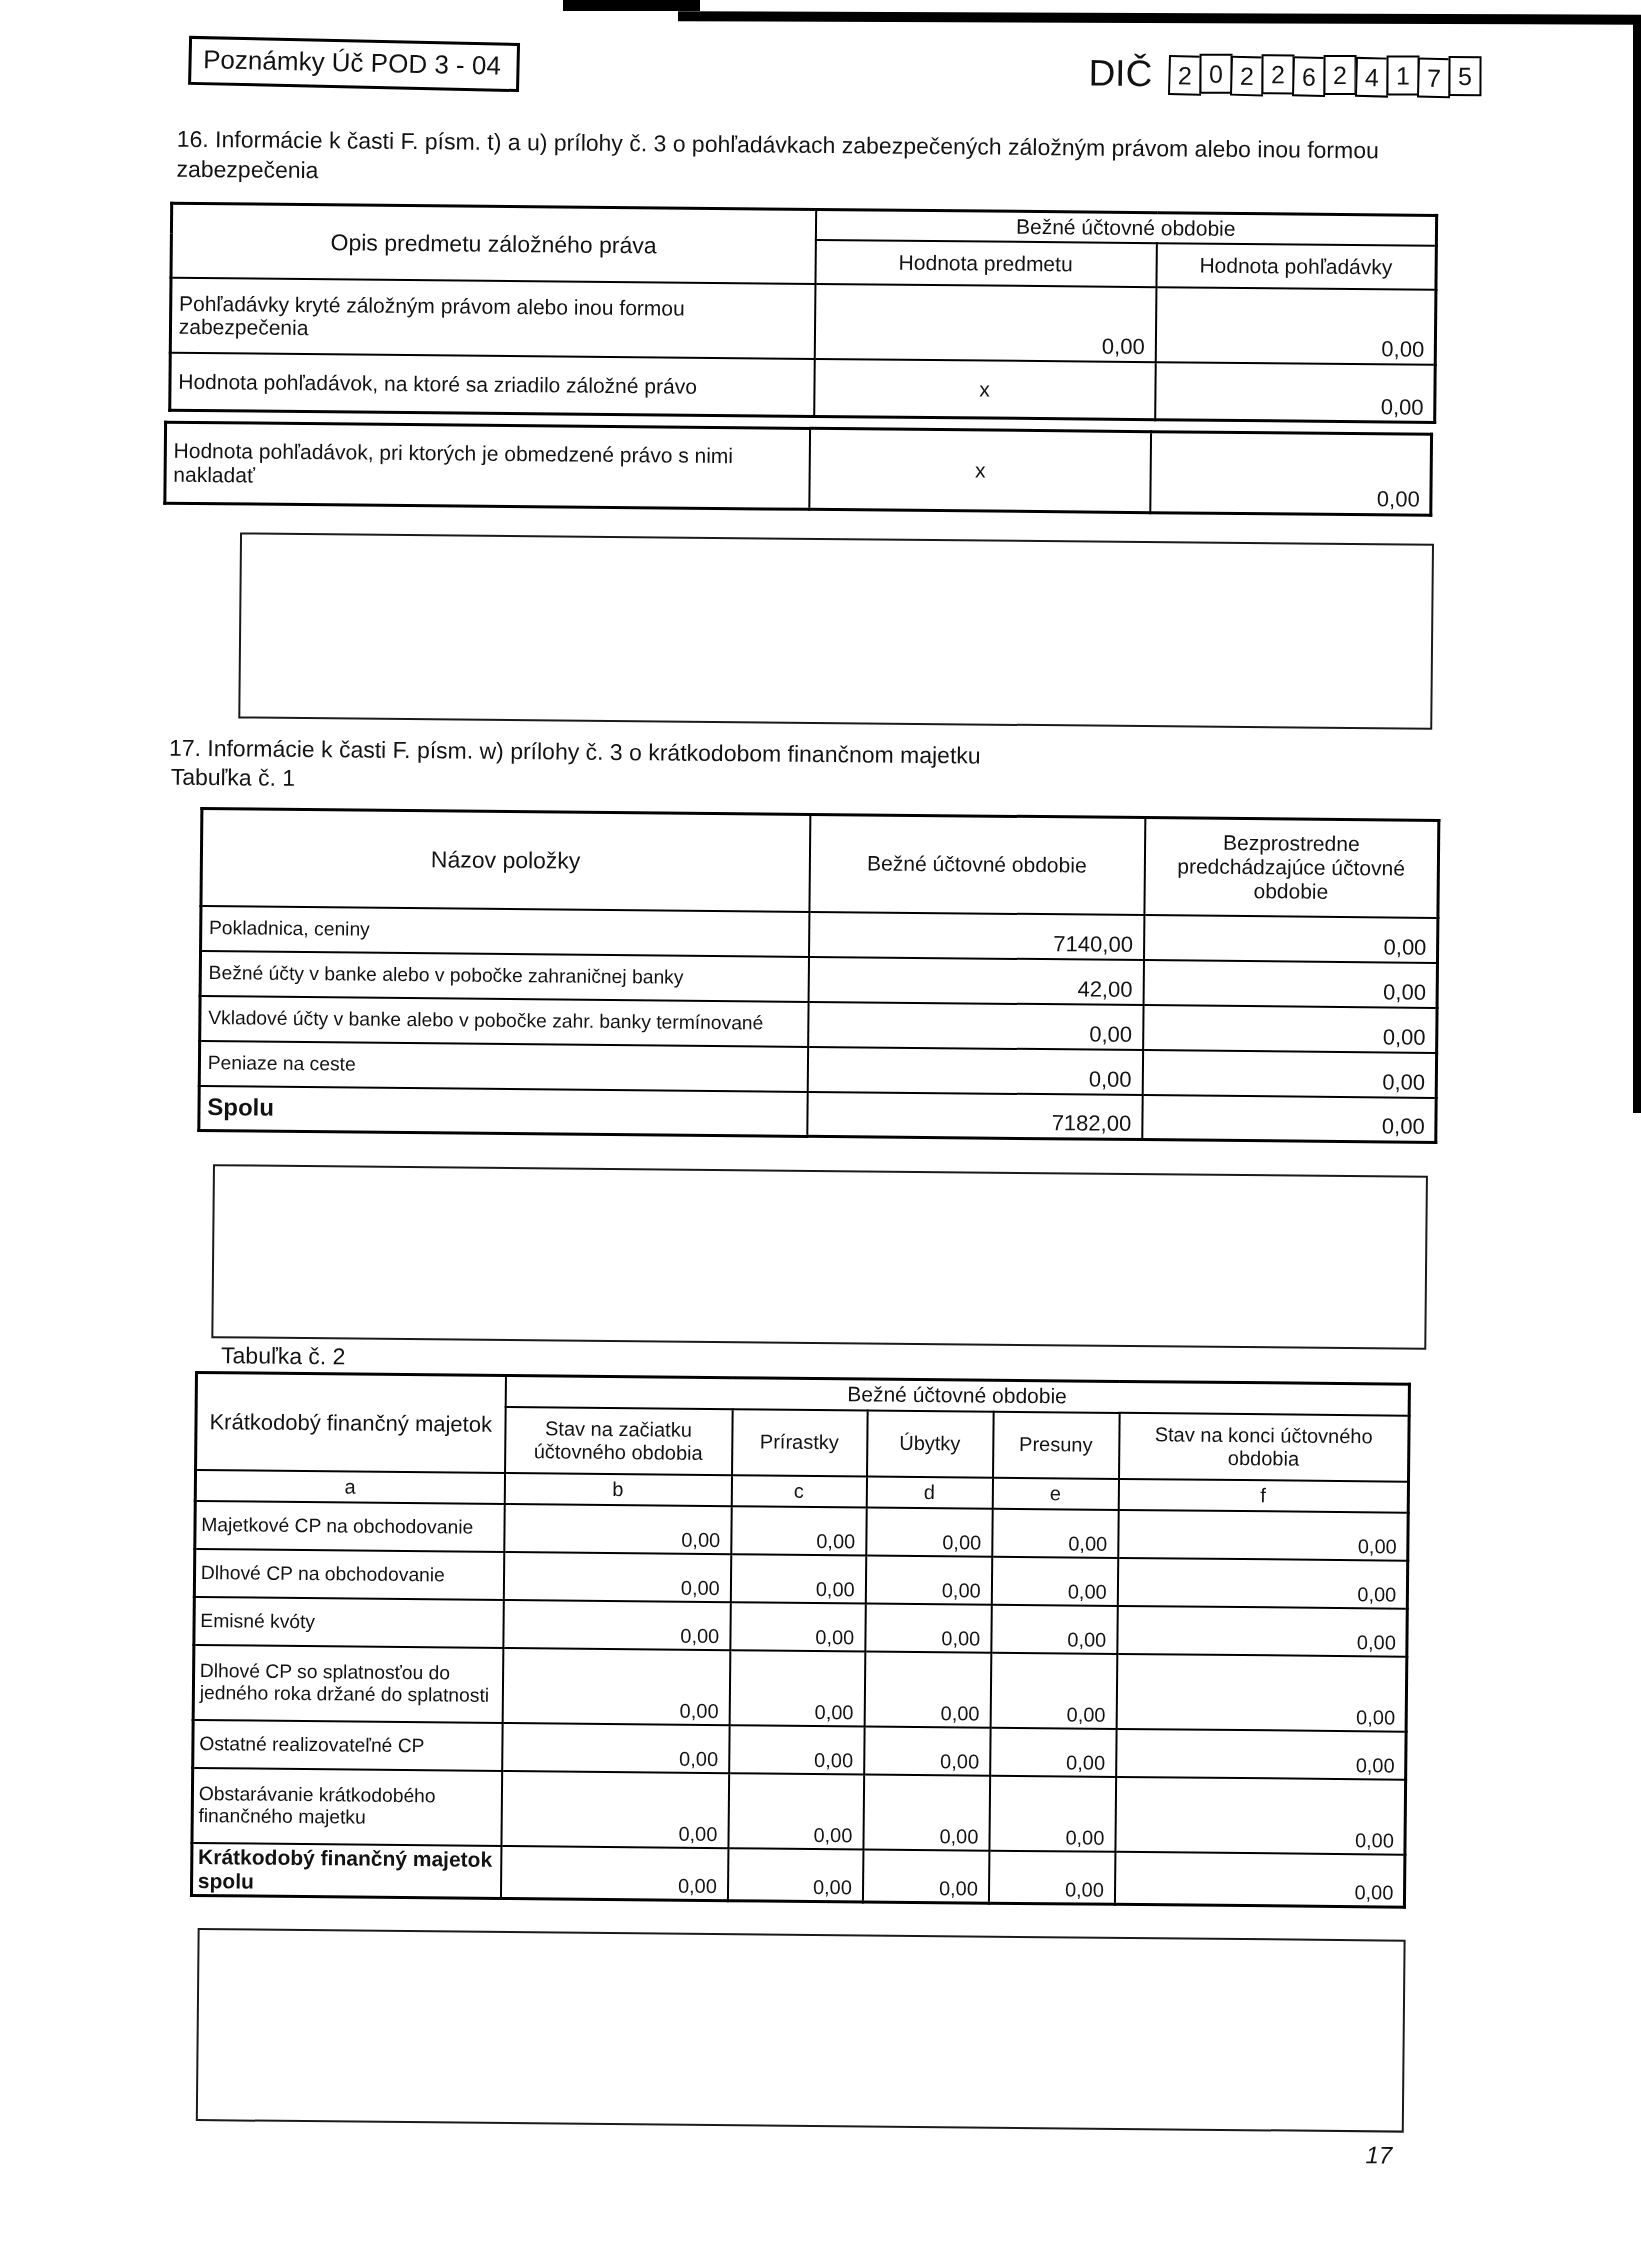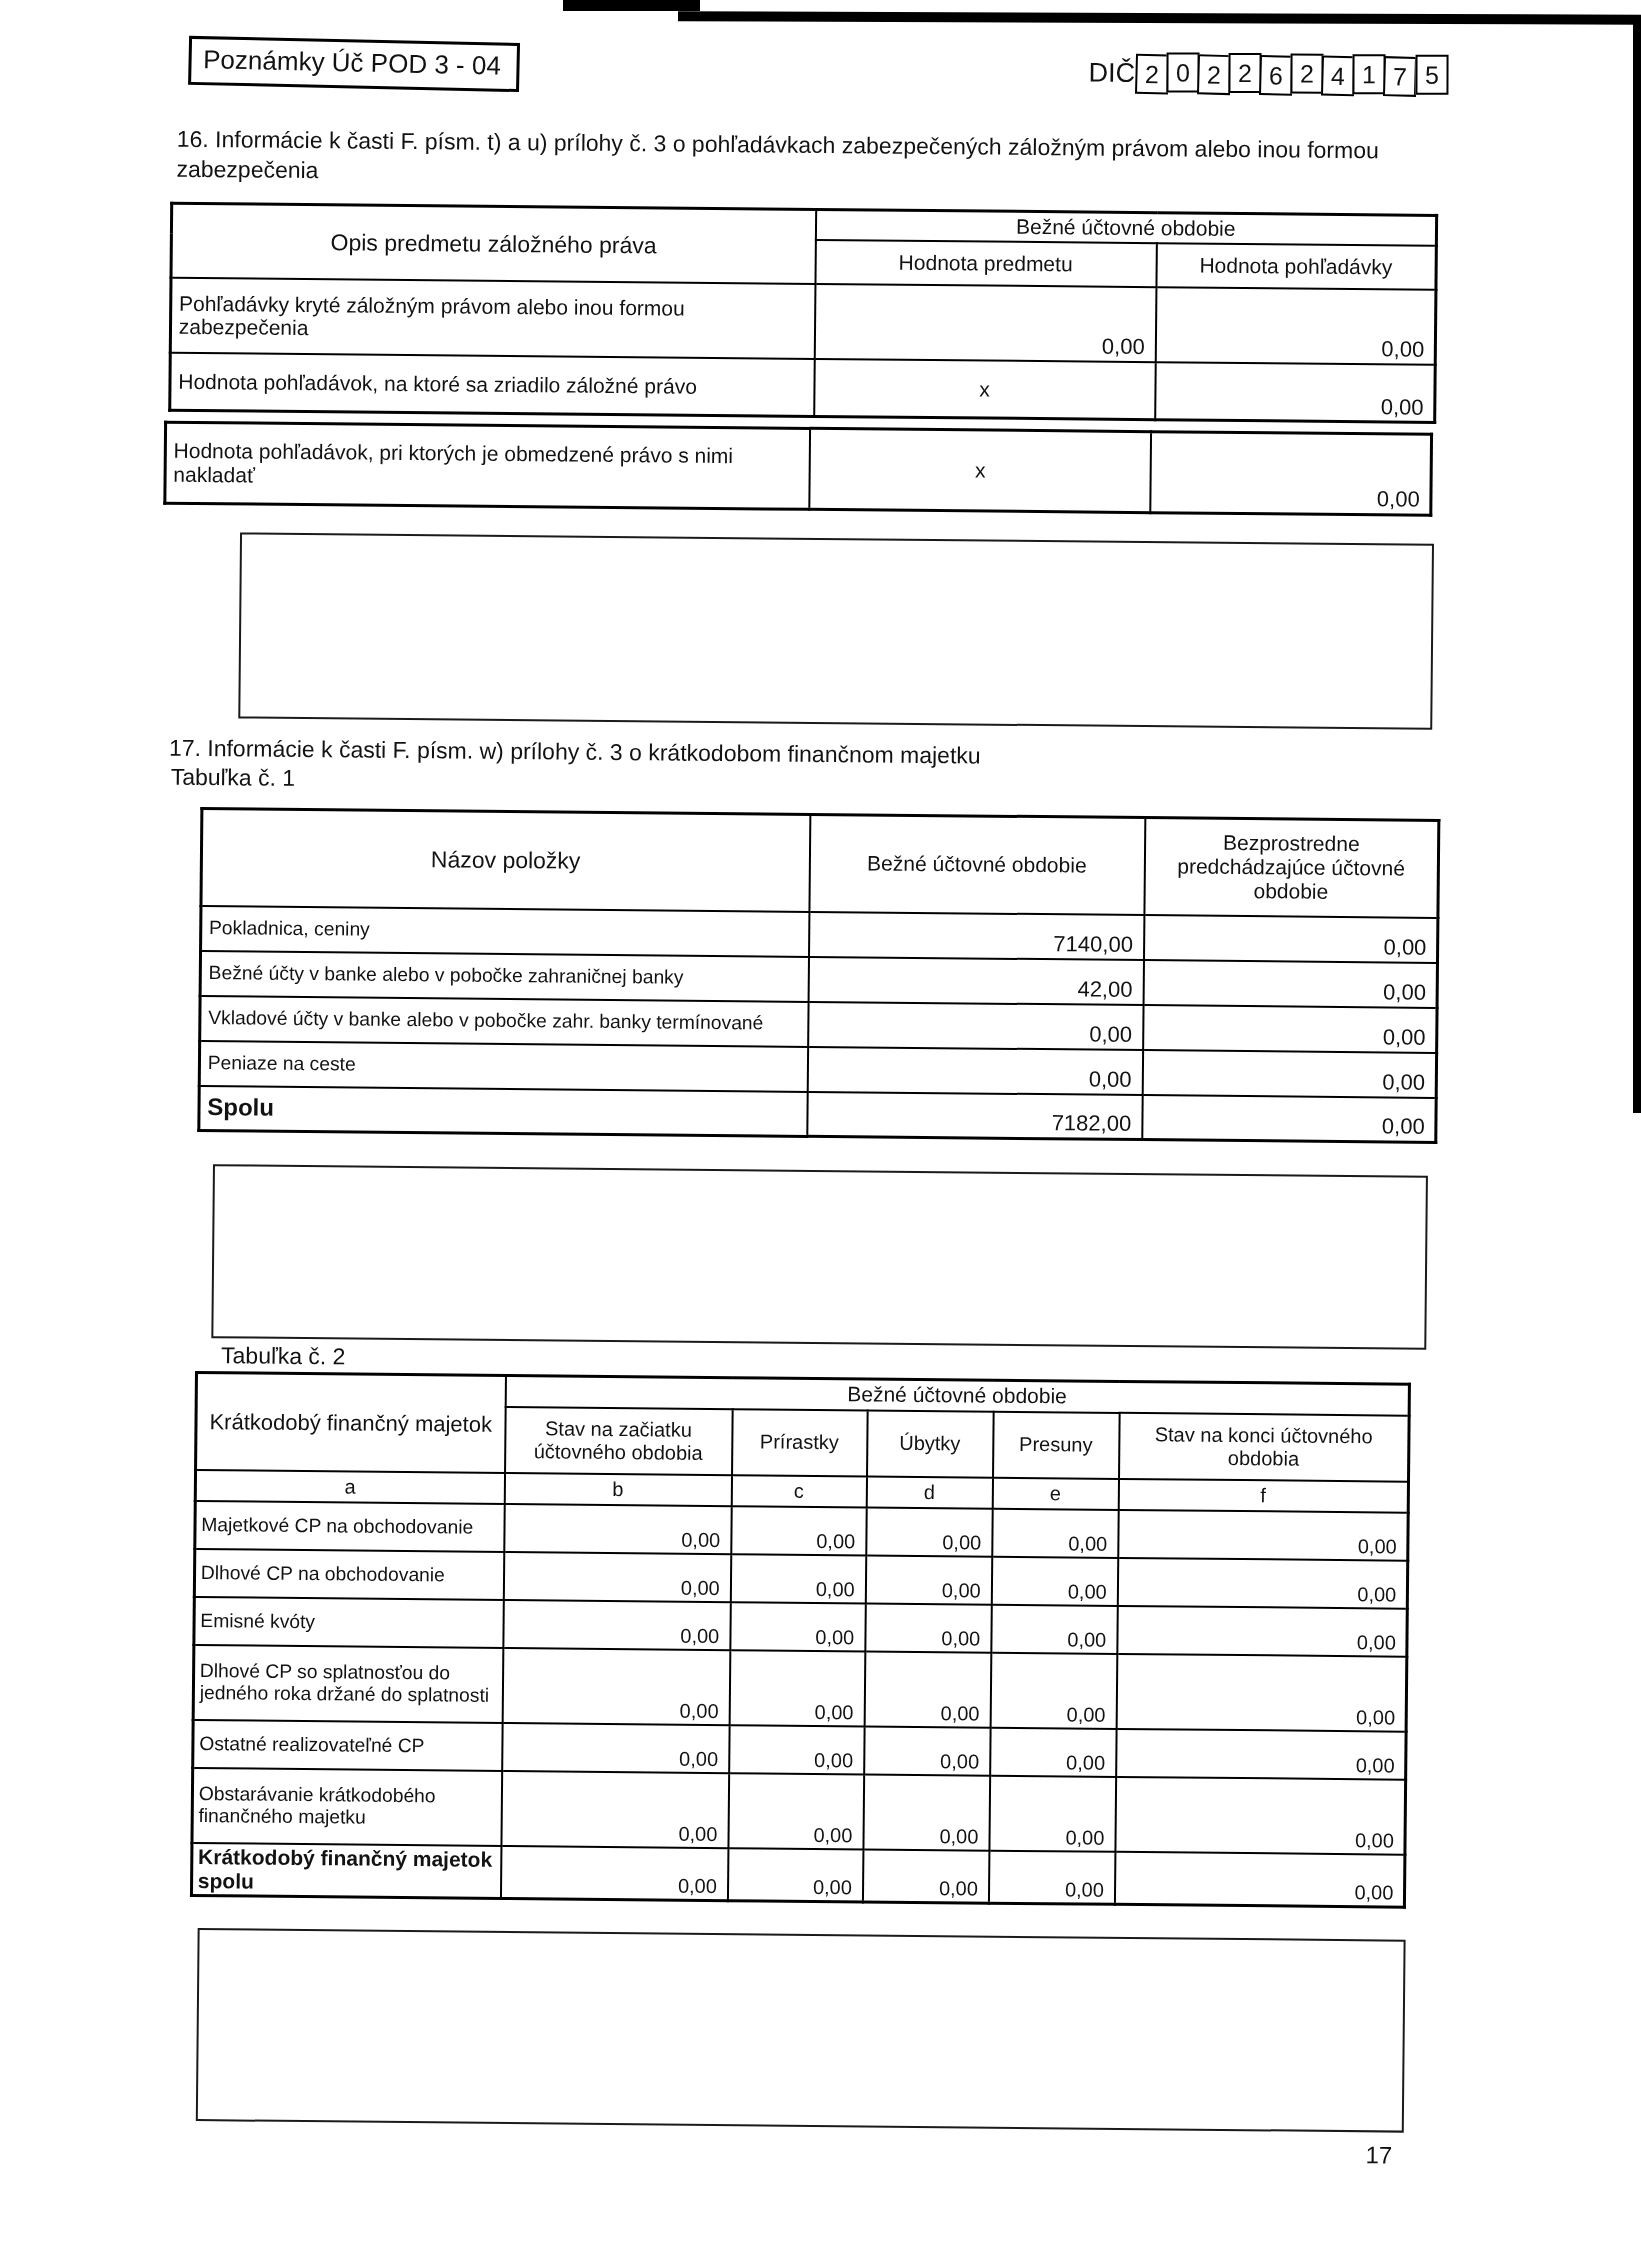--- a/index.html
+++ b/index.html
@@ -16,21 +16,21 @@
   .top-bar  { position:absolute; left:678px; top:12.6px; width:964px; height:9.7px; background:#000; transform:rotate(0.2deg); }
   .right-bar{ position:absolute; left:1633px; top:17.4px; width:8.7px; height:1096px; background:#000; }
 
   
   .title-box {
     position:absolute; left:179px; top:44px; border:3.9px solid #000;
     padding:4.8px 15.4px 6.8px 11.6px; font-size:26px; white-space:nowrap;
     transform:rotate(0.7deg); background:#fff;
   }
   .dic-wrap { position:absolute; left:1079px; top:50px; display:flex; align-items:center; }
-  .dic-label { font-size:27px; margin-right:2px; }
+  .dic-label { font-size:37px; margin-right:18px; }
   .dic-boxes { display:flex; }
   .dic-box {
     width:29px; height:36px; border:2.9px solid #000; margin-left:-1.9px; background:#fff;
     display:flex; align-items:center; justify-content:center; font-size:25px;
   }
   .dic-box:nth-child(odd){ transform:translateY(1px) rotate(0.9deg); }
   .dic-box:nth-child(even){ transform:translateY(-1px) rotate(-0.4deg); }
 
   .sec-heading { font-size:23px; line-height:1.3; }
   .caption { font-size:23px; }
@@ -70,21 +70,21 @@
   .t172 .banner { font-size:21px; }
   .t172 .letter { text-align:center; vertical-align:middle; font-size:20px; }
   .t172 .lbl { font-size:19.3px; padding-left:4.8px; padding-right:2.9px; }
   .t172 .val { font-size:20px; }
 
   .empty-box { position:absolute; border:2.4px solid #1a1a1a; background:#fff; }
   .box1 { left:235px; top:538px;  width:1190px; height:182px; }
   .box2 { left:214px; top:1170px; width:1211px; height:170px; }
   .box3 { left:206px; top:1934px; width:1204px; height:189px; }
 
-  .page-num { position:absolute; left:1376px; top:2136px; font-size:24px; }
+  .page-num { position:absolute; left:1376px; top:2136px; font-size:24px;font-style:italic; }
 </style>
 </head>
 <body>
 
 <div class="page">
 
   <div class="top-dash"></div>
   <div class="top-bar"></div>
   <div class="right-bar"></div>
 

